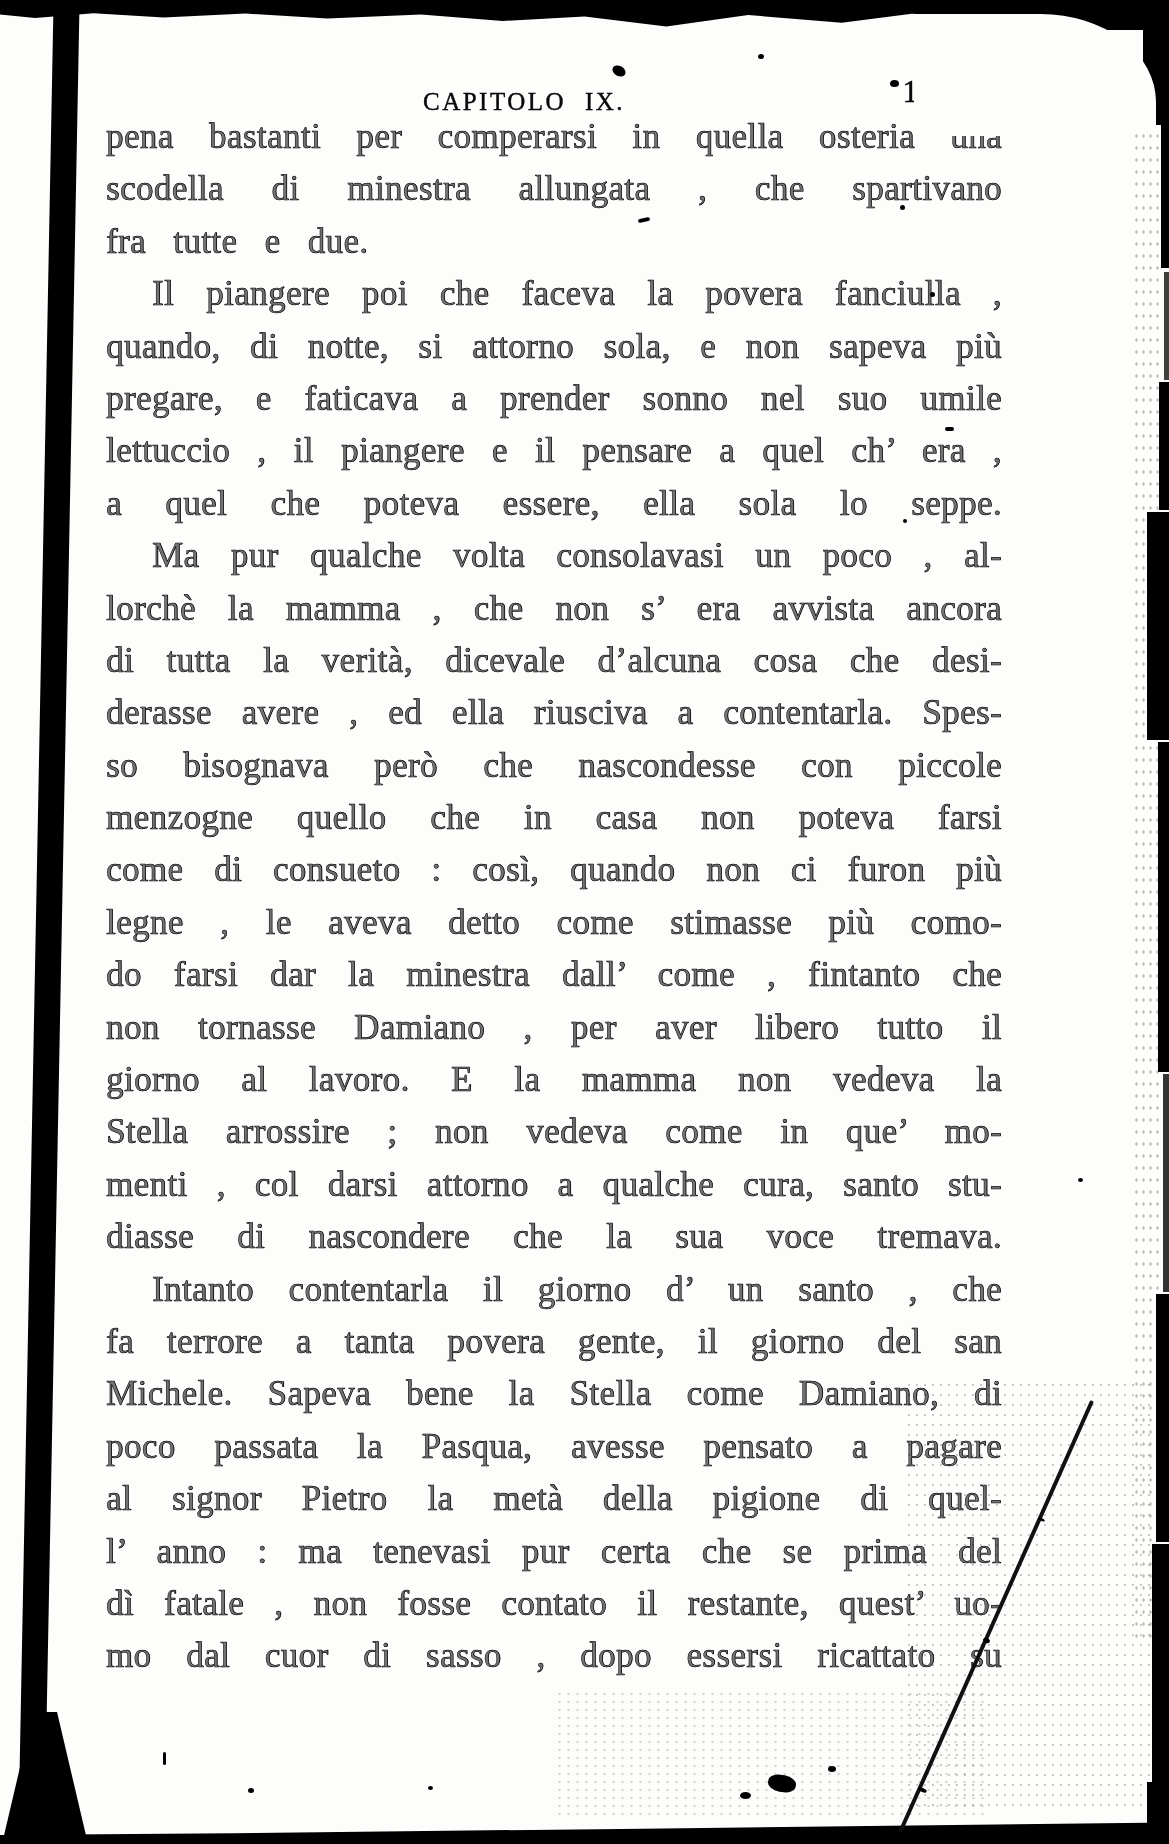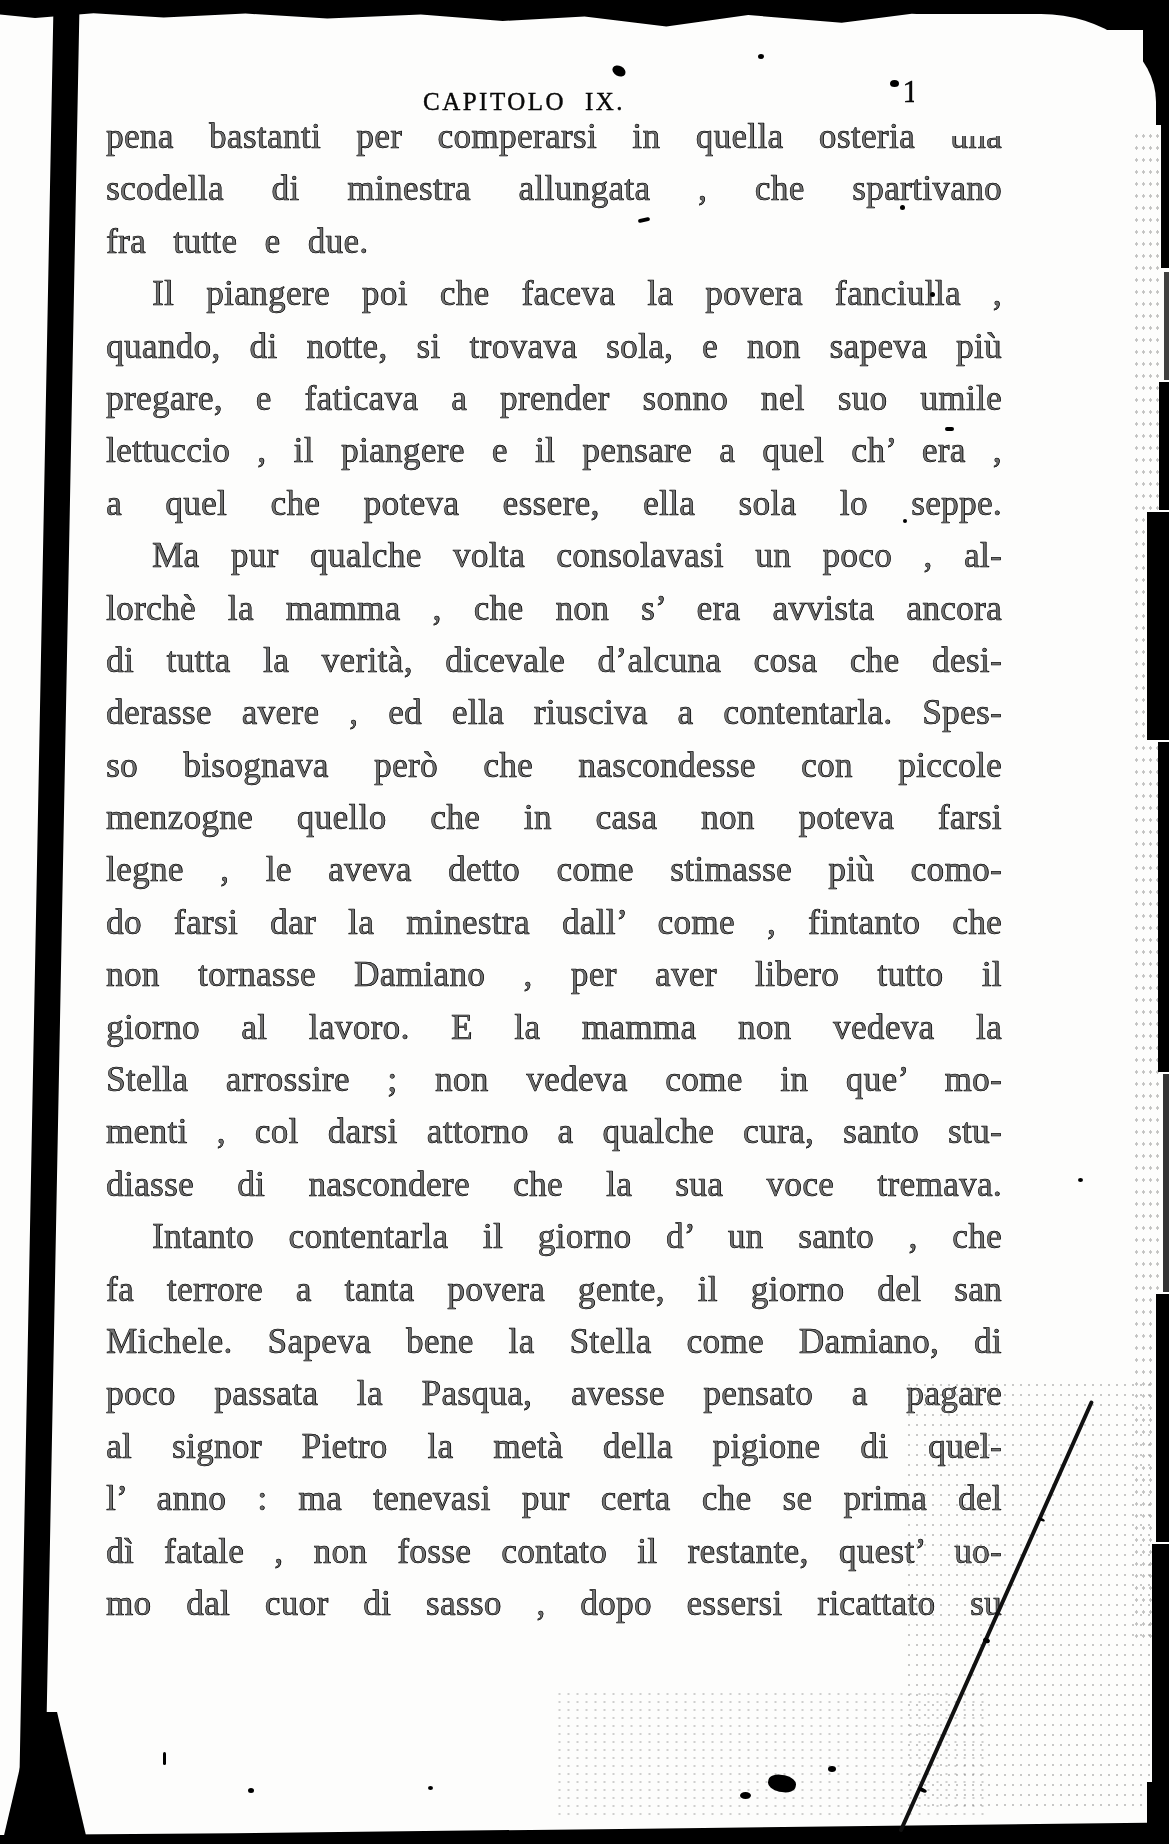--- a/index.html
+++ b/index.html
@@ -111,30 +111,31 @@
   <div class="running-head">
     <div class="chapter-title">CAPITOLO IX.</div>
     <div class="page-number">105</div>
   </div>
 
   <div class="text-block">
     <div class="line">pena bastanti per comperarsi in quella osteria una</div>
     <div class="line">scodella di minestra allungata , che spartivano</div>
     <div class="line short">fra tutte e due.</div>
     <div class="line indent">Il piangere poi che faceva la povera fanciulla ,</div>
-    <div class="line">quando, di notte, si trovava sola, e non sapeva più</div>
+    <div class="line">quando, di notte, si attorno sola, e non sapeva più</div>
     <div class="line">pregare, e faticava a prender sonno nel suo umile</div>
     <div class="line">lettuccio , il piangere e il pensare a quel ch’ era ,</div>
     <div class="line">a quel che poteva essere, ella sola lo seppe.</div>
     <div class="line indent">Ma pur qualche volta consolavasi un poco , al-</div>
     <div class="line">lorchè la mamma , che non s’ era avvista ancora</div>
     <div class="line">di tutta la verità, dicevale d’alcuna cosa che desi-</div>
     <div class="line">derasse avere , ed ella riusciva a contentarla. Spes-</div>
     <div class="line">so bisognava però che nascondesse con piccole</div>
     <div class="line">menzogne quello che in casa non poteva farsi</div>
+    <div class="line">come di consueto : così, quando non ci furon più</div>
     <div class="line">legne , le aveva detto come stimasse più como-</div>
     <div class="line">do farsi dar la minestra dall’ come , fintanto che</div>
     <div class="line">non tornasse Damiano , per aver libero tutto il</div>
     <div class="line">giorno al lavoro. E la mamma non vedeva la</div>
     <div class="line">Stella arrossire ; non vedeva come in que’ mo-</div>
     <div class="line">menti , col darsi attorno a qualche cura, santo stu-</div>
     <div class="line">diasse di nascondere che la sua voce tremava.</div>
     <div class="line indent">Intanto contentarla il giorno d’ un santo , che</div>
     <div class="line">fa terrore a tanta povera gente, il giorno del san</div>
     <div class="line">Michele. Sapeva bene la Stella come Damiano, di</div>

